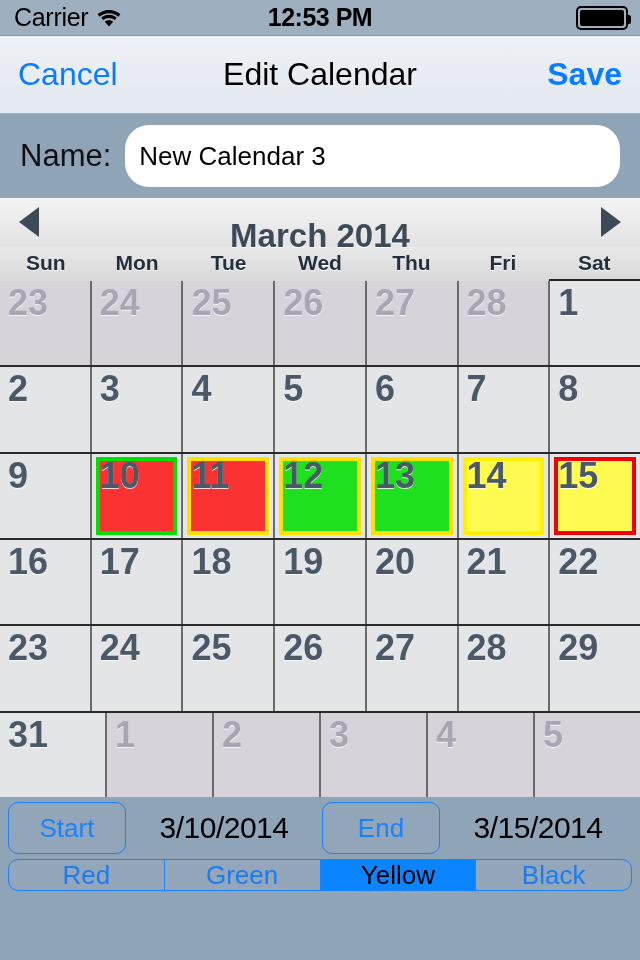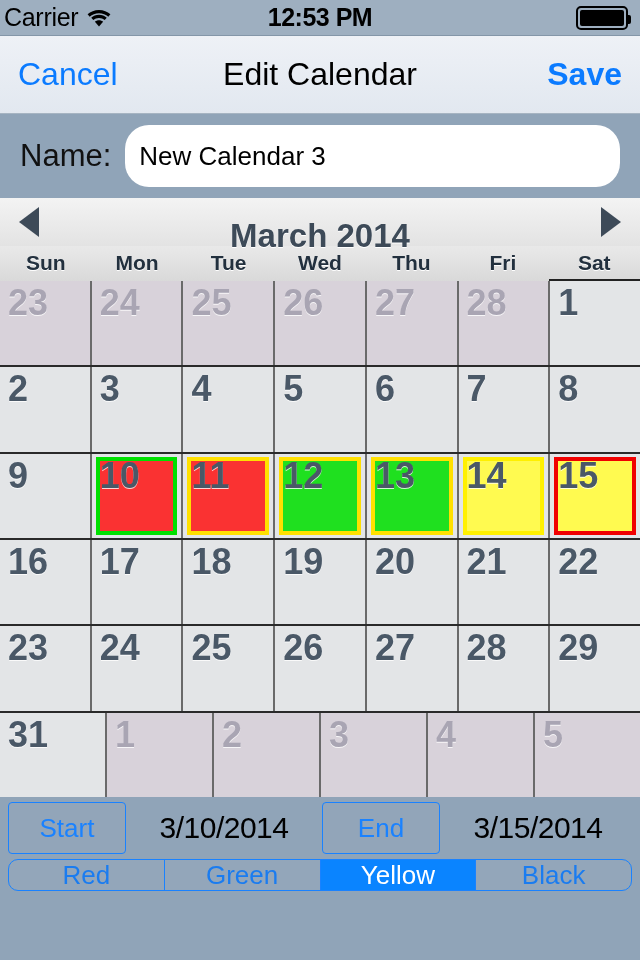--- a/index.html
+++ b/index.html
@@ -12,21 +12,21 @@
   }
 
   
   .status-bar {
     height:36px; width:640px;
     background:#9eafc0;
     display:flex; align-items:center;
     position:relative;
     border-bottom:1px solid #8496a8;
   }
-  .status-left { display:flex; align-items:center; gap:8px; padding-left:4px; }
+  .status-left { display:flex; align-items:center; gap:8px; padding-left:14px; }
   .carrier-text { font-size:25px; color:#000; letter-spacing:-0.3px; }
   .wifi-icon { width:26px; height:20px; position:relative; display:block; }
   .status-time {
     position:absolute; left:0; right:0; text-align:center;
     font-size:25px; font-weight:bold; color:#000; letter-spacing:-0.5px;
   }
   .status-right { margin-left:auto; padding-right:12px; display:flex; align-items:center; }
   .battery {
     width:52px; height:24px; border:2px solid #000; border-radius:5px;
     position:relative; padding:2px; background:#9eafc0;
@@ -125,39 +125,39 @@
     position:absolute; left:4px; right:4px; top:3px; bottom:3px;
     z-index:1;
   }
 
   
   .date-bar {
     width:640px; height:62px; background:#90a4b8;
     display:flex; align-items:center; padding:0 8px; gap:4px;
   }
   .pill-btn {
-    height:52px; min-width:118px; border:1.5px solid #1a82ff; border-radius:4px;
+    height:52px; min-width:118px; border:1.5px solid #1a82ff; border-radius:10px;
     background:rgba(255,255,255,0.02); color:#1a82ff; font-size:26px;
     font-family:inherit; cursor:pointer;
   }
   .date-text {
     flex:1; text-align:center; font-size:30px; color:#000;
     letter-spacing:-0.5px;
   }
   .seg-control {
     width:624px; height:32px; margin:0 8px;
     display:flex; border:1.5px solid #1a82ff; border-radius:10px; overflow:hidden;
   }
   .seg-item {
     flex:1; display:flex; align-items:center; justify-content:center;
     font-size:26px; color:#1a7cf0; background:rgba(255,255,255,0.03);
     border-right:1.5px solid #1a82ff; cursor:pointer; font-family:inherit;
   }
   .seg-item:last-child { border-right:none; }
-  .seg-item.selected { background:#0a84ff; color:#ffffff; }
+  .seg-item.selected { background:#0a84ff; color:#000000; }
   .filler { width:640px; flex:1; background:#90a4b8; }
 </style>
 </head>
 <body>
 
 <div class="status-bar">
   <div class="status-left">
     <span class="carrier-text">Carrier</span>
     <span class="wifi-icon">
       <svg width="26" height="20" viewBox="0 0 26 20">

